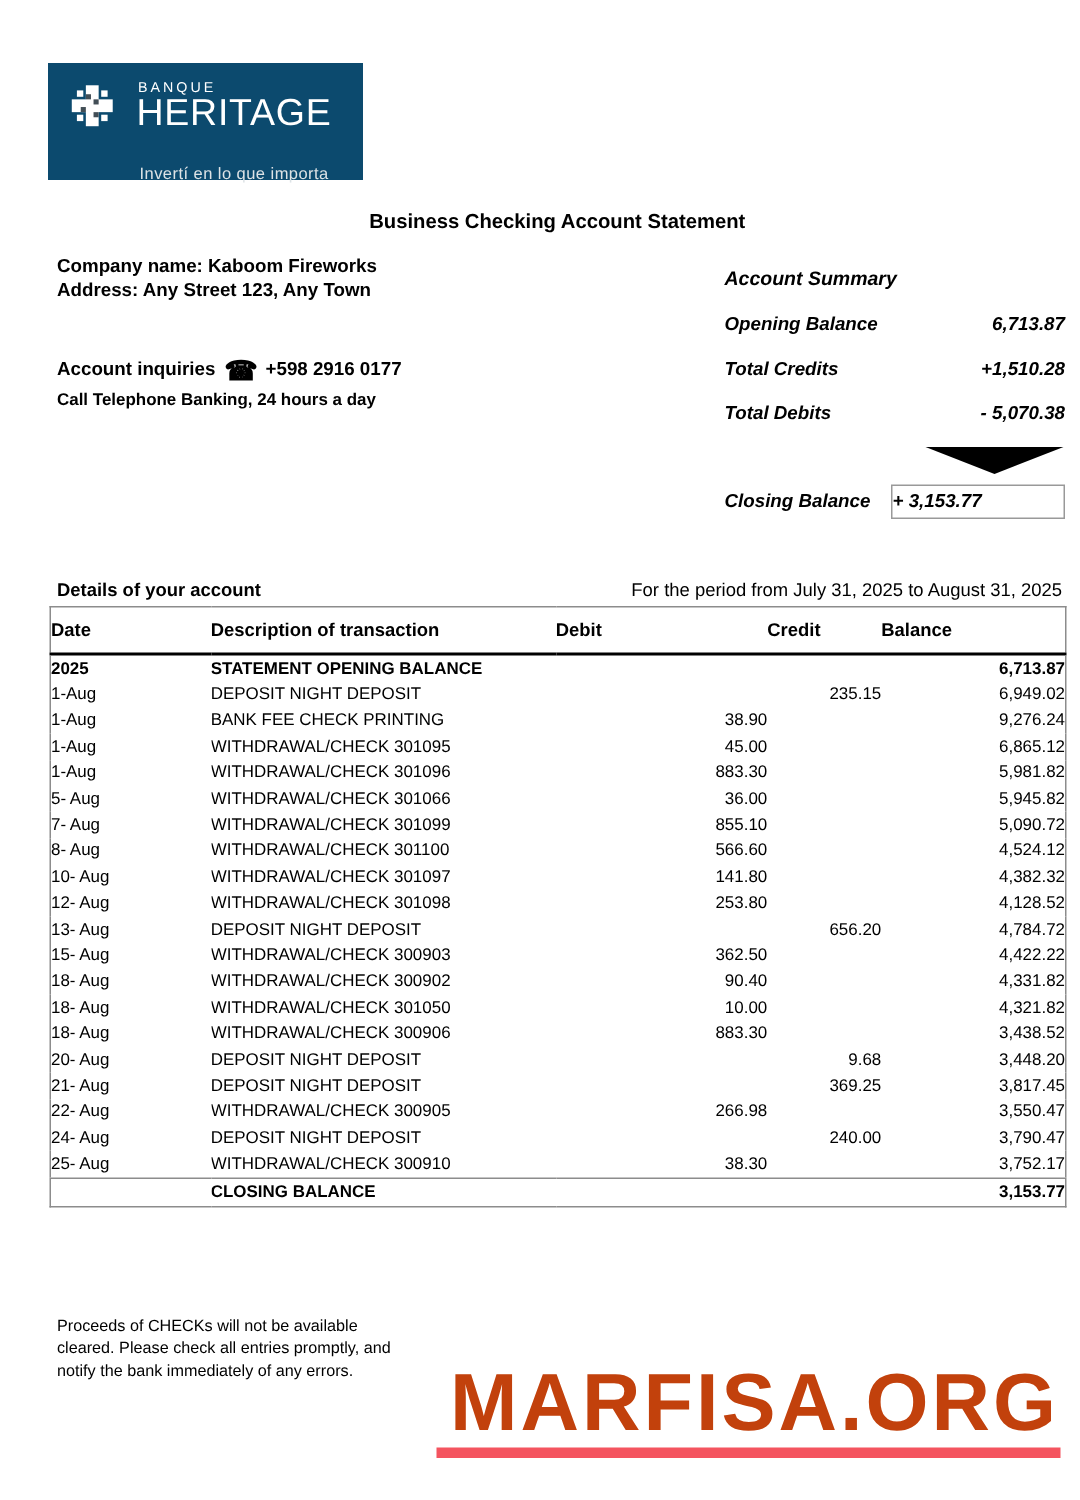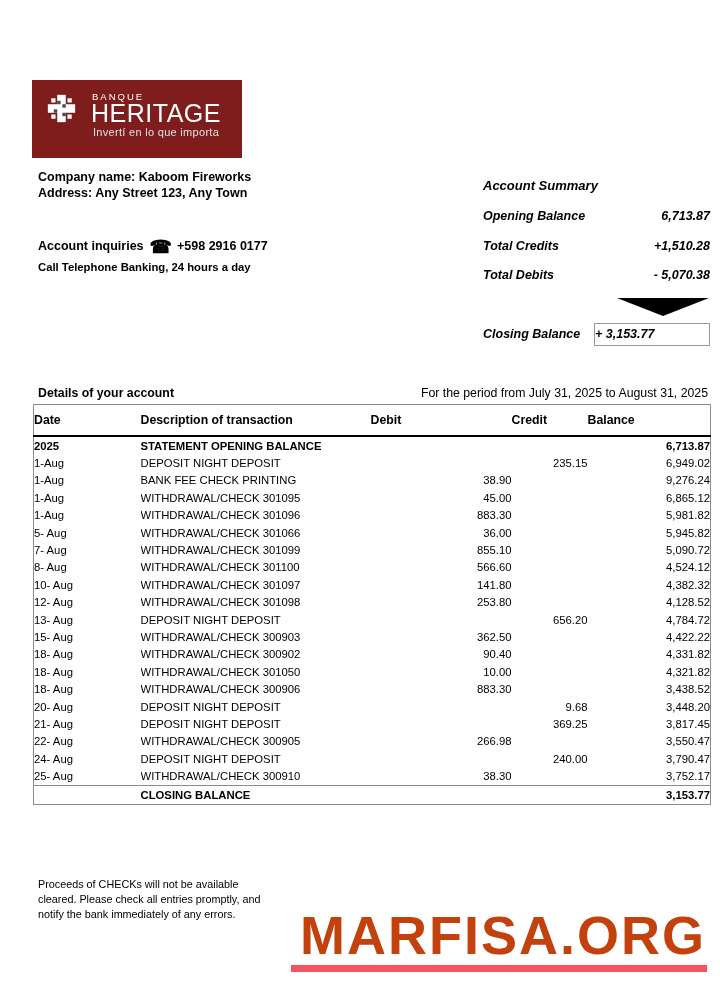--- a/index.html
+++ b/index.html
@@ -5,21 +5,21 @@
   html,body{margin:0;padding:0;background:#fff;}
   .page{
     position:relative;width:720px;height:1000px;background:#ffffff;
     font-family:"Liberation Sans", sans-serif;color:#000;overflow:hidden;
   }
   
   .logo-box{position:absolute;left:32px;top:42px;width:210px;height:78px;background:#424e56;}
   .logo-cross{position:absolute;left:15px;top:14px;width:29px;height:29px;}
   .logo-small{position:absolute;left:60px;top:11px;font-size:9.5px;letter-spacing:2px;color:#fff;}
   .logo-large{position:absolute;left:59px;top:19px;font-size:25px;letter-spacing:0.5px;color:#fff;}
-  .logo-tagline{position:absolute;left:61px;top:46px;font-size:11px;color:#dde3e6;letter-spacing:0.3px;}
+  .logo-tagline{position:absolute;left:61px;top:68px;font-size:11px;color:#dde3e6;letter-spacing:0.3px;}
   
   .doc-title{position:absolute;left:33px;top:140px;width:677px;text-align:center;font-size:13.5px;font-weight:bold;}
   .customer{position:absolute;left:38px;top:169px;font-size:12.5px;font-weight:bold;line-height:16px;}
   .inquiries{position:absolute;left:38px;top:236px;font-size:12.5px;font-weight:bold;}
   .phone-glyph{font-size:18px;vertical-align:-3px;margin:0 5px 0 6px;}
   .tel-banking{position:absolute;left:38px;top:261px;font-size:11.3px;font-weight:bold;}
   
   .summary{position:absolute;left:483px;top:178px;width:227px;font-style:italic;}
   .summary-title{font-size:13px;font-weight:bold;margin-bottom:16px;}
   .summary-row{display:flex;justify-content:space-between;font-size:12.5px;font-weight:bold;margin-bottom:15.5px;}
@@ -52,21 +52,21 @@
   .notice{position:absolute;left:38px;top:877px;font-size:10.8px;line-height:15px;}
   .notice span{display:block;}
   .watermark{position:absolute;right:14px;top:908px;font-size:54px;font-weight:bold;letter-spacing:2px;line-height:1;}
   .watermark-bar{position:absolute;left:291px;top:965px;width:416px;height:7px;}
 </style>
 </head>
 <body>
 
 <div class="page">
 
-  <div class="logo-box" style="background: #7f1d1d; margin-top: 38px;">
+  <div class="logo-box" style="background: #0c4a6e;">
     <svg class="logo-cross" viewBox="0 0 34 34">
       <g fill="#ffffff">
         <rect x="12" y="1" width="10" height="32"></rect>
         <rect x="1" y="12" width="32" height="10"></rect>
         <rect x="5" y="5" width="5" height="5"></rect>
         <rect x="24" y="5" width="5" height="5"></rect>
         <rect x="5" y="24" width="5" height="5"></rect>
         <rect x="24" y="24" width="5" height="5"></rect>
       </g>
       <g fill="#424e56">
@@ -74,20 +74,21 @@
         <rect x="22" y="12" width="4" height="4" transform="translate(-4 0)"></rect>
         <rect x="18" y="22" width="4" height="4"></rect>
         <rect x="8" y="18" width="4" height="4"></rect>
       </g>
     </svg>
     <div class="logo-small">BANQUE</div>
     <div class="logo-large">HERITAGE</div>
     <div class="logo-tagline">Invertí en lo que importa</div>
   </div>
 
+  <div class="doc-title">Business Checking Account Statement</div>
 
   <div class="customer">
     <div>Company name: Kaboom Fireworks</div>
     <div>Address: Any Street 123, Any Town</div>
   </div>
   <div class="inquiries">
     <span>Account inquiries</span><span class="phone-glyph">☎</span><span>+598 2916 0177</span>
   </div>
   <div class="tel-banking">Call Telephone Banking, 24 hours a day</div>
 

